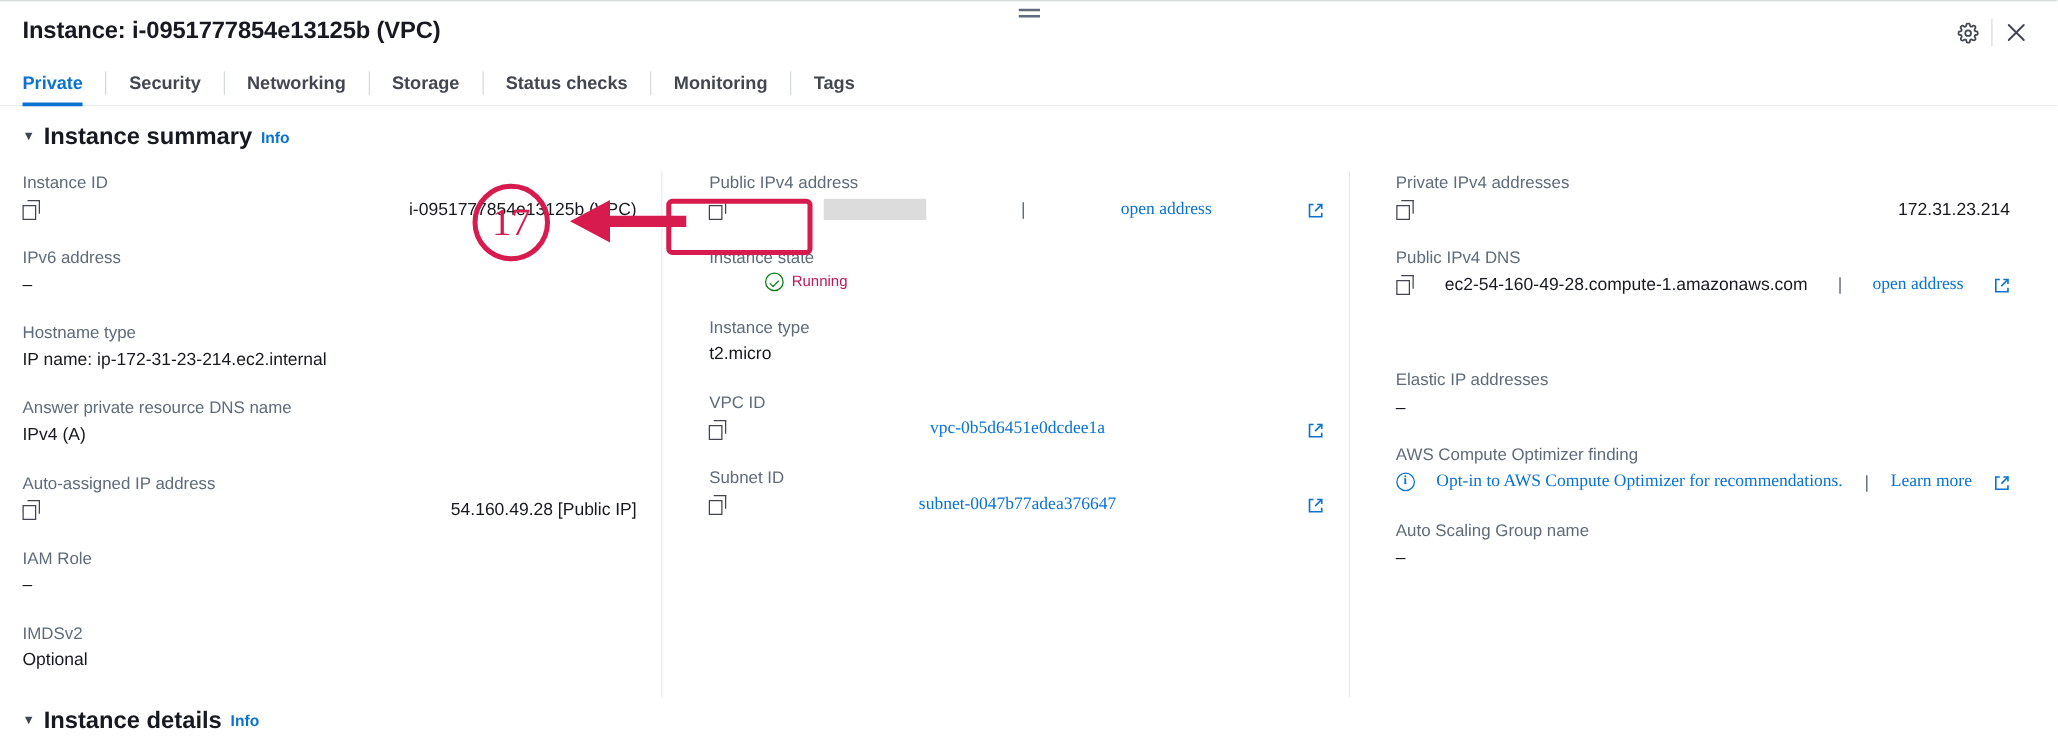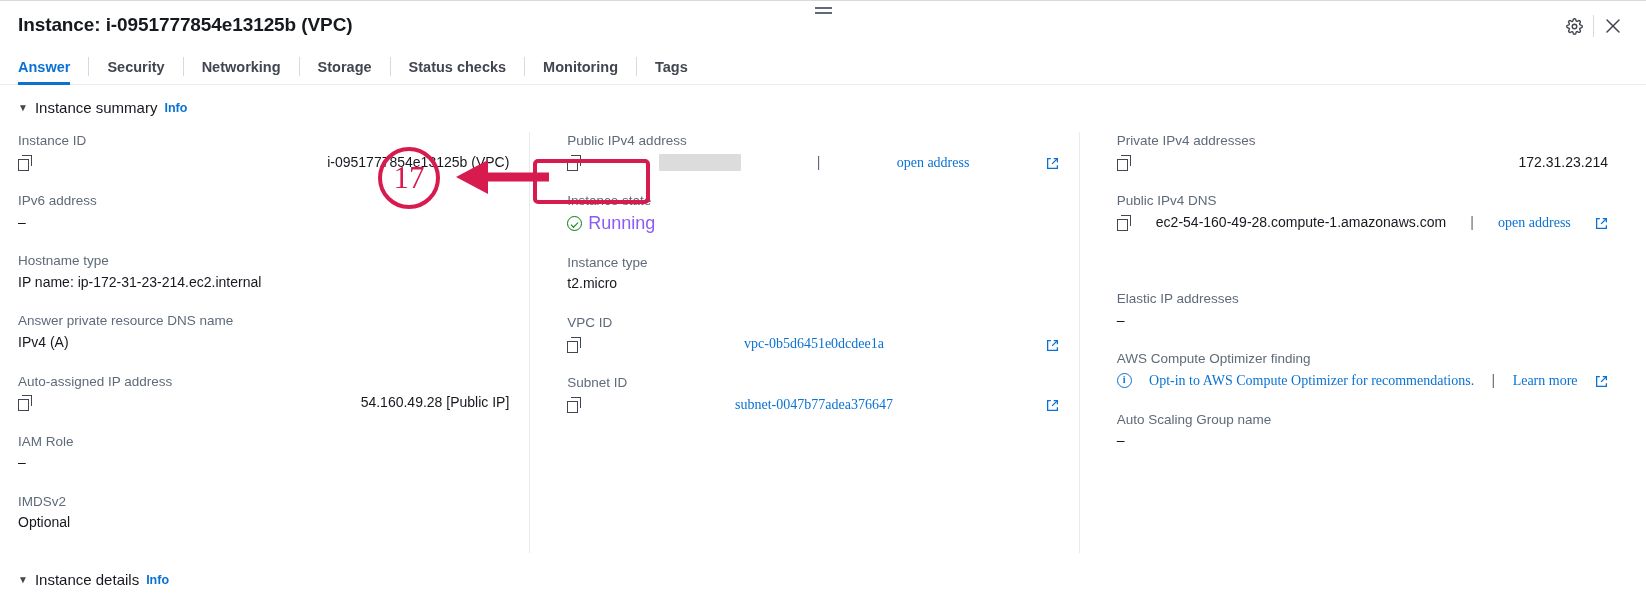--- a/index.html
+++ b/index.html
@@ -130,22 +130,22 @@
     gap: 7px;
     margin-bottom: 16px;
   }
   .caret {
     color: #424650;
     font-size: 10px;
     line-height: 1;
     cursor: pointer;
   }
   .section-title {
-    font-size: 15px;
-    font-weight: normal;
+    font-size: 19px;
+    font-weight: bold;
     color: #16191f;
   }
   .info-link {
     font-size: 12.5px;
     font-weight: bold;
     color: #0972d3;
     cursor: pointer;
   }
 
   
@@ -212,22 +212,23 @@
     display: inline-block;
     width: 13px; height: 13px;
     position: relative;
     vertical-align: middle;
   }
 
   .status-running {
     display: flex;
     align-items: center;
     gap: 6px;
-    color: #8b5cf6;
-    font-size: 18px;
+    color: #be185d;
+    font-size: 12px;
+    margin-left: 45px;
   }
   .status-ico {
     width: 15px; height: 15px;
     border-radius: 50%;
     border: 1.6px solid #037f0c;
     position: relative;
     flex: 0 0 auto;
   }
   .status-ico::after {
     content: "";
@@ -319,21 +320,21 @@
         <svg width="18" height="18" viewBox="0 0 24 24" fill="none" stroke="#424650" stroke-width="2" stroke-linecap="round">
           <line x1="4" y1="4" x2="20" y2="20"></line>
           <line x1="20" y1="4" x2="4" y2="20"></line>
         </svg>
       </div>
     </div>
   </div>
 
   <div class="tabs">
     <div class="tab active">
-        <span>Answer</span>
+        <span>Private</span>
       </div>
     <div class="tab-div"></div>
     <div class="tab">
         <span>Security</span>
       </div>
     <div class="tab-div"></div>
     <div class="tab">
         <span>Networking</span>
       </div>
     <div class="tab-div"></div>

